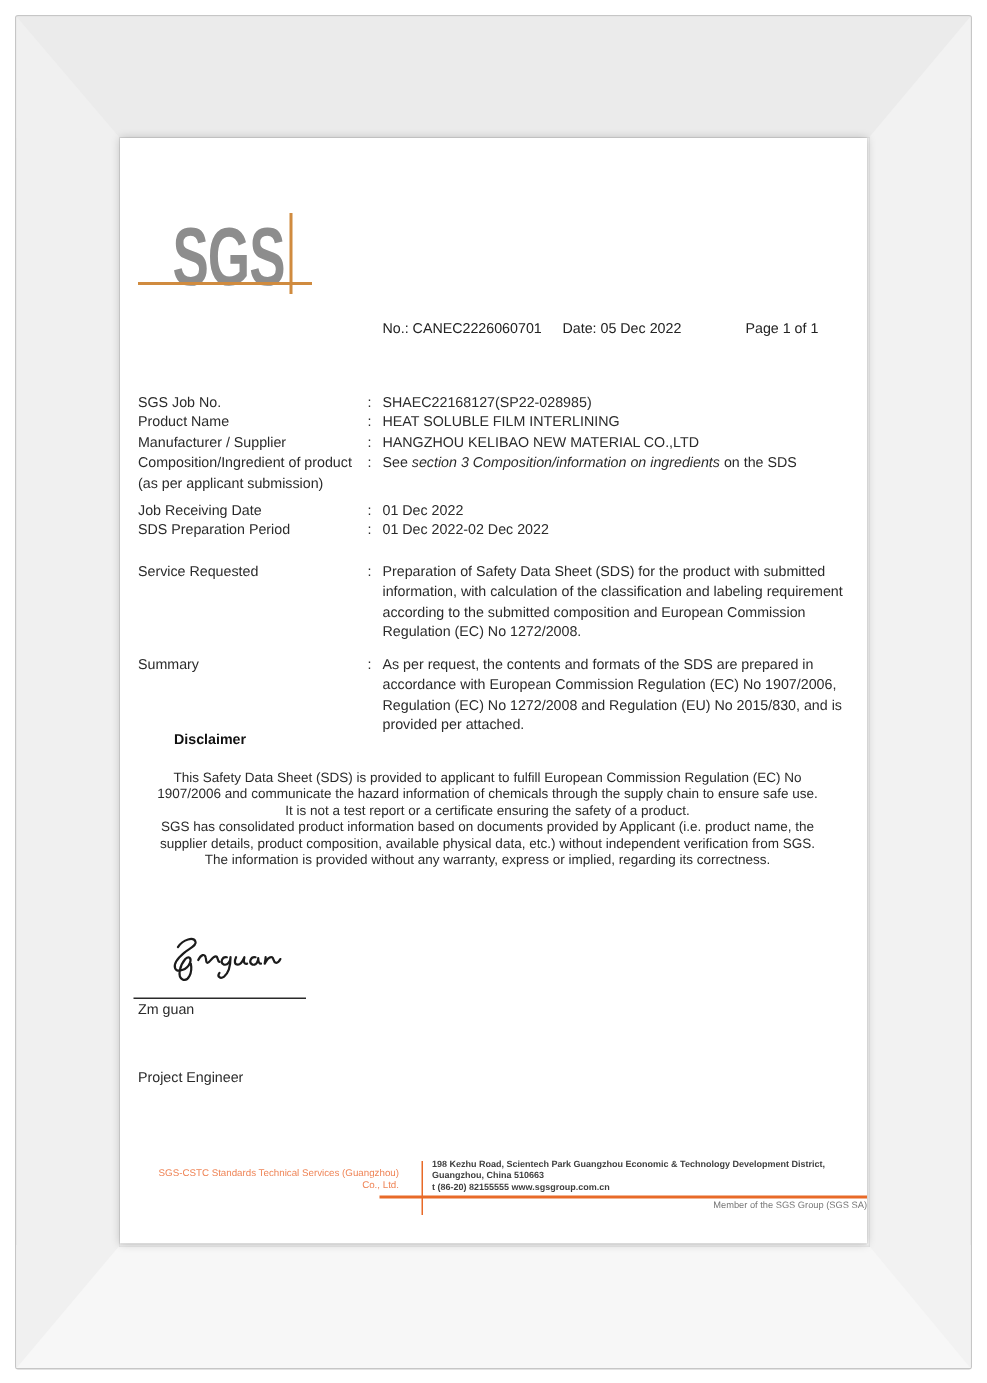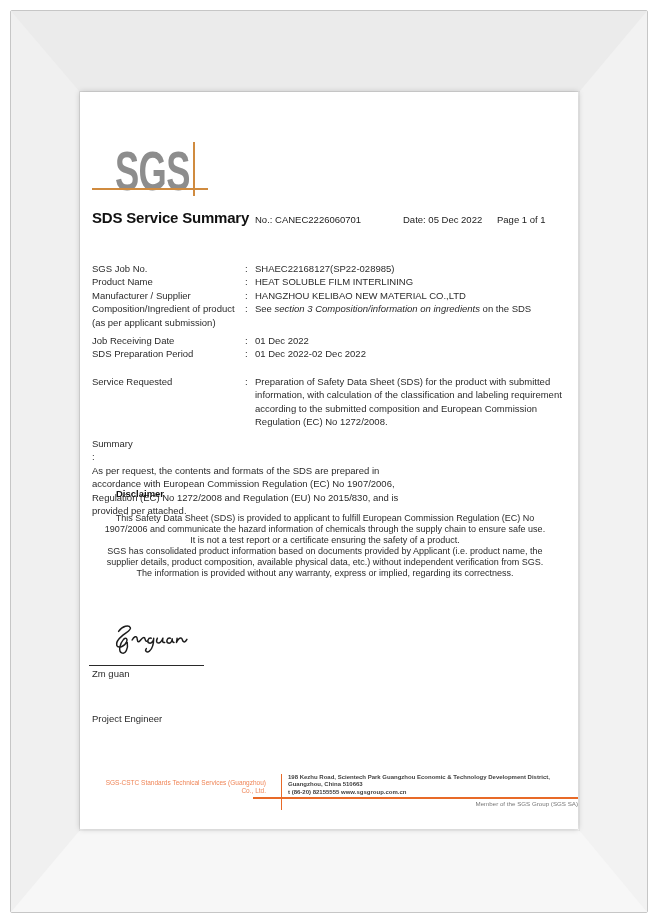--- a/index.html
+++ b/index.html
@@ -22,33 +22,33 @@
   
   .logo-text{position:absolute;left:35px;top:52px;font-size:55px;line-height:55px;font-weight:bold;
     color:#8d8d8d;letter-spacing:-1px;transform:scaleX(.66);transform-origin:left top;}
   .xhair-h{position:absolute;left:12px;top:96px;width:116px;height:1.5px;background:#d08b3f;}
   .xhair-v{position:absolute;left:113px;top:50px;width:1.5px;height:54px;background:#d08b3f;}
 
   
   .header-line{position:absolute;left:0;top:117px;width:100%;height:22px;}
   .doc-title{position:absolute;left:12px;top:0;font-size:15px;font-weight:bold;letter-spacing:-.2px;color:#111;}
   .meta{position:absolute;top:5px;font-size:9.5px;color:#222;}
-  .meta.no{left:175px;} .meta.date{left:323px;text-align:right;} .meta.pg{left:417px;}
+  .meta.no{left:175px;} .meta.date{left:295px;text-align:right;} .meta.pg{left:417px;}
 
   
   .details{position:absolute;left:12px;top:170px;width:474px;line-height:13.4px;}
   .drow{display:flex;}
   .drow.gap{margin-top:5px;}
   .dlabel{width:153px;flex:none;white-space:pre-line;}
   .dsep{width:10px;flex:none;}
   .dval{flex:1;white-space:pre-line;}
   .ital{font-style:italic;}
 
   .service{position:absolute;left:12px;top:283px;width:474px;line-height:13.4px;}
-  .summ{position:absolute;left:12px;top:345px;width:474px;line-height:13.4px;flex-direction:column;}
+  .summ{position:absolute;left:12px;top:345px;width:474px;line-height:13.4px;}
 
   
   .disc-head{position:absolute;left:12px;top:396px;font-size:9.5px;font-weight:bold;color:#111;padding-left:24px;}
   .disc-body{position:absolute;left:12px;top:421px;width:466px;font-size:9px;line-height:11px;white-space:pre-line;color:#2b2b2b;text-align:center;}
 
   
   .sig-svg{position:absolute;left:30px;top:527px;}
   .sig-line{position:absolute;left:9px;top:573px;width:115px;border-top:1.2px solid #2a2a2a;}
   .sig-name{position:absolute;left:12px;top:576px;font-size:9.5px;}
   .sig-title{position:absolute;left:12px;top:621px;font-size:9.5px;}
@@ -71,21 +71,20 @@
   <div class="frame-outline"></div>
   <div class="frame-bevel"></div>
 
   <div class="page">
 
     <div class="logo-text">SGS</div>
     <div class="xhair-h"></div>
     <div class="xhair-v"></div>
 
     <div class="header-line">
-      <span class="doc-title">SDS Service Summary</span>
       <span class="meta no">No.: CANEC2226060701</span>
       <span class="meta date">Date: 05 Dec 2022</span>
       <span class="meta pg">Page 1 of 1</span>
     </div>
 
     <div class="details">
       <div class="drow">
         <span class="dlabel">SGS Job No.</span>
         <span class="dsep">:</span>
         <span class="dval">SHAEC22168127(SP22-028985)</span>

